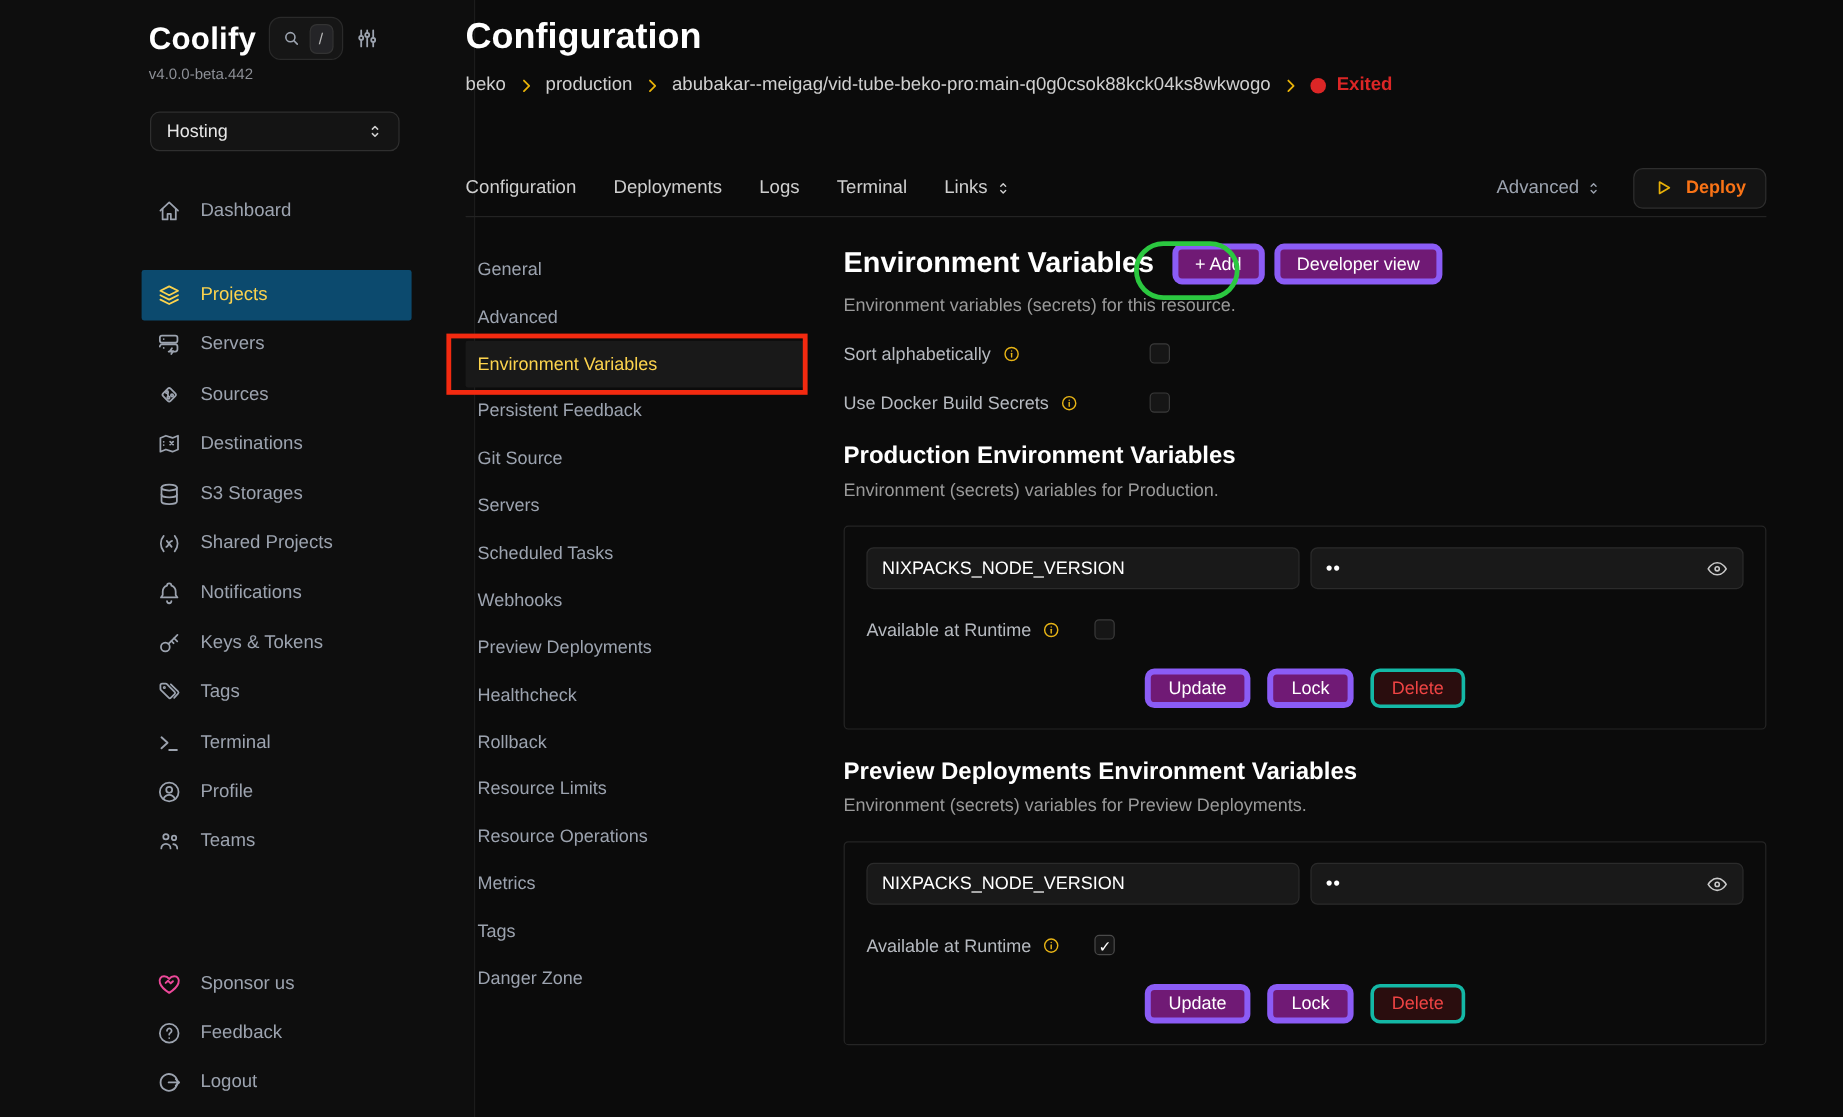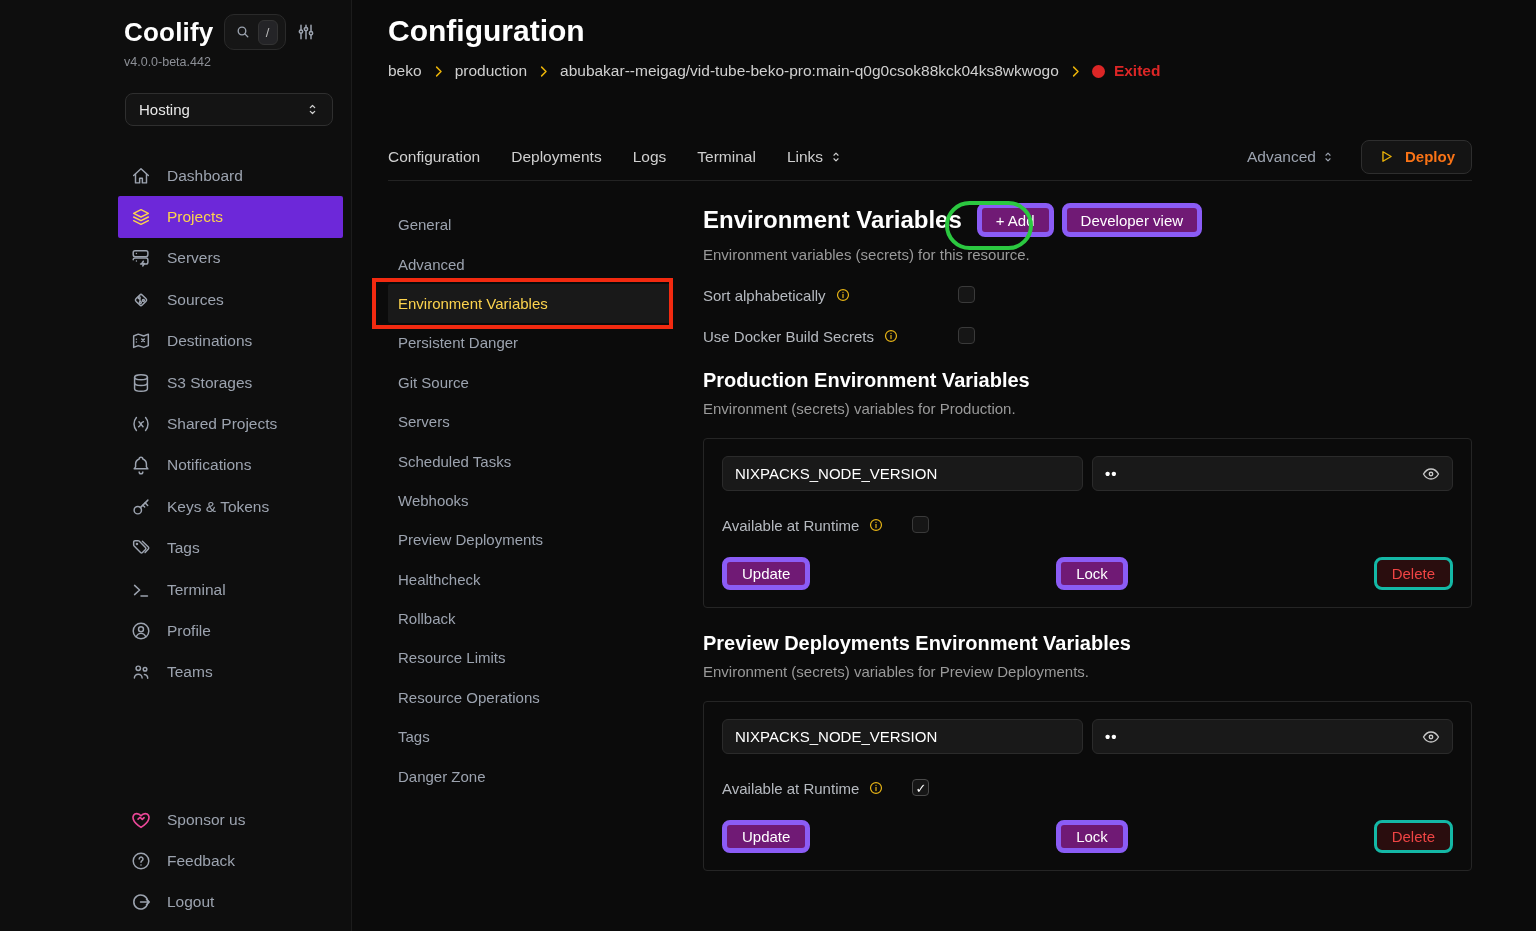--- a/index.html
+++ b/index.html
@@ -1,32 +1,32 @@
 <!DOCTYPE html>
 <html><head>
 <meta charset="utf-8">
 <style>
   * { margin:0; padding:0; box-sizing:border-box; }
   html,body { background:#0a0a0a; }
   body { width:1536px; height:931px; overflow:hidden; font-family:"Liberation Sans","DejaVu Sans",sans-serif; color:#d4d4d4; }
   .app { position:relative; width:1536px; height:931px; background:#0b0b0b; }
 
   
-  .sidebar { position:absolute; left:0; top:0; width:352px; height:931px; background:#0e0e0e; border-right:1px solid #1c1c1c; }
+  .sidebar { position:absolute; left:0; top:0; width:396px; height:931px; background:#0e0e0e; border-right:1px solid #1c1c1c; }
   .sidebar-inner { padding:14px 10px 0 124px; }
   .logo-row { display:flex; align-items:center; gap:10px; }
   .logo { font-size:26px; font-weight:700; color:#ffffff; letter-spacing:.2px; }
   .search-pill { display:flex; align-items:center; gap:7px; height:36px; padding:0 7px 0 10px; background:#161616; border:1px solid #2a2a2a; border-radius:10px; color:#9ca3af; cursor:pointer; }
   .slash-key { display:flex; align-items:center; justify-content:center; width:20px; height:25px; background:#242427; border:1px solid #333; border-radius:6px; font-size:13px; color:#b9b9b9; }
   .adjust-btn { color:#9ca3af; display:flex; align-items:center; }
   .version { margin-top:5px; font-size:12.5px; color:#8d9097; }
   .team-select { margin-top:24px; display:flex; align-items:center; justify-content:space-between; width:208px; margin-left:1px; height:33px; padding:0 12px 0 13px; background:#141414; border:1px solid #2f2f2f; border-radius:8px; color:#e8e8e8; font-size:15px; cursor:pointer; }
   .side-nav { margin-top:29px; }
   .nav-item { margin-left:118px; width:225px; height:41.4px; padding-left:12px; display:flex; align-items:center; gap:15px; color:#9ca3af; font-size:15.5px; border-radius:2px; cursor:pointer; }
-  .nav-item.active { background:#6d28d9; color:#fcd34d; }
+  .nav-item.active { background:#0c4a6e; color:#fcd34d;margin-top:29px; }
   .nav-item .icon { display:flex; align-items:center; }
   .side-footer { position:absolute; bottom:8px; left:0; width:352px; }
   svg { display:block; }
 
   
   .main { position:absolute; left:352px; top:0; width:1184px; height:931px; }
   .page-title { position:absolute; left:36px; top:14px; font-size:30px; font-weight:700; color:#ffffff; }
   .breadcrumb { position:absolute; left:36px; top:62px; display:flex; align-items:center; gap:9px; font-size:15.5px; color:#d0d0d0; }
   .crumb { cursor:pointer; }
   .crumb-sep { display:flex; color:#eab308; }
@@ -59,21 +59,21 @@
   .section-sub { margin-top:8px; font-size:15px; color:#9a9a9a; }
   .var-card { margin-top:21px; border:1px solid #252525; border-radius:4px; padding:17px 18px 17px 18px; background:transparent; }
   .inputs-row { display:flex; gap:9px; }
   .txt-input { height:35px; background:#191919; border:1px solid #2b2b2b; border-radius:6px; padding:0 12px; color:#ffffff; font-size:15px; font-family:"Liberation Sans","DejaVu Sans",sans-serif; outline:none; }
   .name-input { width:361px; }
   .value-wrap { position:relative; flex:1; }
   .value-wrap .txt-input { width:100%; padding-right:42px; letter-spacing:1px; font-weight:700; }
   .eye-btn { position:absolute; right:12px; top:8px; color:#c9c9c9; cursor:pointer; }
   .runtime-row { position:relative; margin-top:25px; height:18px; display:flex; align-items:center; gap:9px; font-size:15px; color:#b6bac0; }
   .runtime-row .checkbox { left:190px; }
-  .card-btn-row { margin-top:23px; display:flex; justify-content:space-between; gap:14px; }
+  .card-btn-row { margin-top:23px; display:flex; justify-content:center; gap:14px; }
   .btn-sm { height:33px; padding:0 15px; }
   .btn-danger { background:#2a0d0e; border:3px solid #14b8a6; color:#ef4444; }
 
   
   .ann { position:absolute; pointer-events:none; z-index:40; }
   .ann-red { left:372px; top:278px; width:301px; height:51px; border:4px solid #f32a10; }
   .ann-green { left:945px; top:201px; width:88px; height:49px; border:4px solid #2bc840; border-radius:26px; }
 </style>
 </head>
 <body>
@@ -350,30 +350,31 @@
             </span>
           <span>Deploy</span>
         </button>
       </span>
     </div>
 
     <div class="subnav">
         <div class="subnav-item">General</div>
         <div class="subnav-item">Advanced</div>
         <div class="subnav-item active">Environment Variables</div>
-        <div class="subnav-item">Persistent Danger</div>
+        <div class="subnav-item">Persistent Feedback</div>
         <div class="subnav-item">Git Source</div>
         <div class="subnav-item">Servers</div>
         <div class="subnav-item">Scheduled Tasks</div>
         <div class="subnav-item">Webhooks</div>
         <div class="subnav-item">Preview Deployments</div>
         <div class="subnav-item">Healthcheck</div>
         <div class="subnav-item">Rollback</div>
         <div class="subnav-item">Resource Limits</div>
         <div class="subnav-item">Resource Operations</div>
+        <div class="subnav-item">Metrics</div>
         <div class="subnav-item">Tags</div>
         <div class="subnav-item">Danger Zone</div>
       </div>
 
     <section class="env-content">
       <div class="env-head-row">
         <h2 class="env-h2">Environment Variables</h2>
         <button class="btn">+ Add</button>
         <button class="btn">Developer view</button>
       </div>

